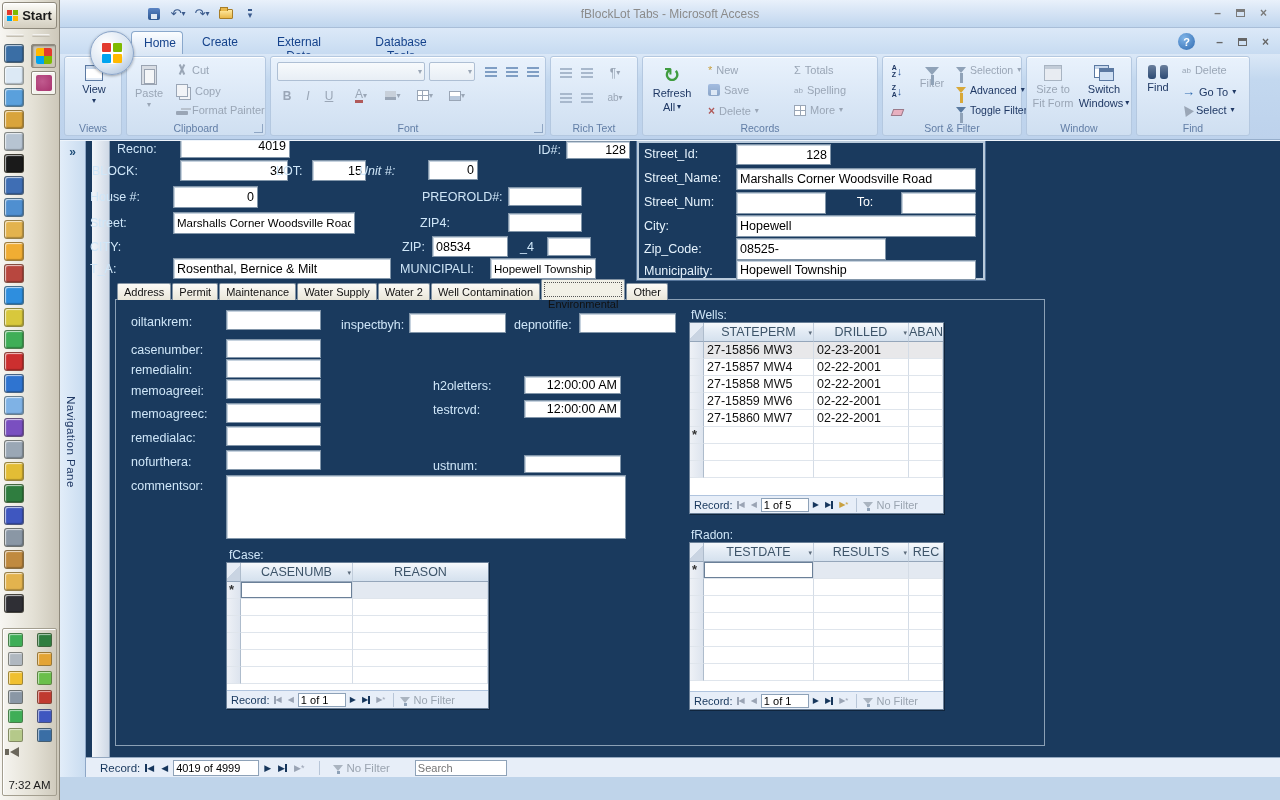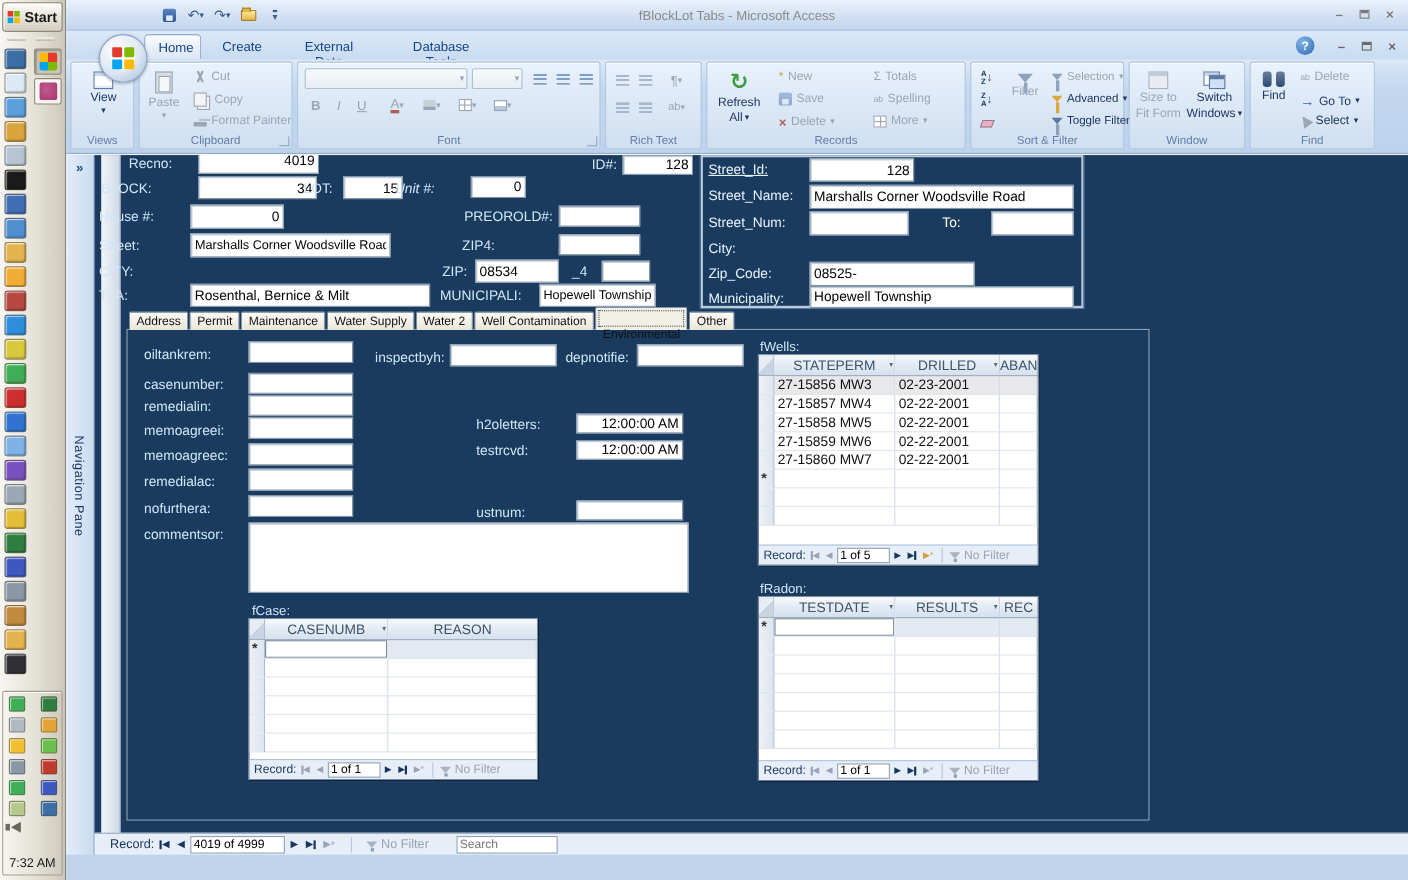--- a/index.html
+++ b/index.html
@@ -591,29 +591,30 @@
         <input class="fbox" style="left: 346px; top: 95px; width: 76px; height: 21px;" value="08534">
         <span class="lbl" style="left:434px;top:99px;">_4</span>
         <input class="fbox" style="left: 461px; top: 96px; width: 44px; height: 19px;" value="">
 
         <span class="lbl" style="left:4px;top:121px;">T_A:</span>
         <input class="fbox" style="left: 87px; top: 117px; width: 218px; height: 21px;" value="Rosenthal, Bernice &amp; Milt">
         <span class="lbl" style="left:314px;top:121px;">MUNICIPALI:</span>
         <input class="fbox" style="left: 404px; top: 117px; width: 106px; height: 21px; font-size: 11.5px;" value="Hopewell Township">
 
         <div id="street-panel">
-          <span class="plbl" style="left:5px;top:4px;text-decoration:underline;">Street_Id:</span>
+          <span class="plbl" style="left:5px;top:4px;">Street_Id:</span>
           <input class="fbox num" style="left: 97px; top: 1px; width: 95px; height: 21px;" value="128">
           <span class="plbl" style="left:5px;top:28px;">Street_Name:</span>
           <input class="fbox" style="left: 97px; top: 25px; width: 240px; height: 22px;" value="Marshalls Corner Woodsville Road">
           <span class="plbl" style="left:5px;top:52px;">Street_Num:</span>
           <input class="fbox" style="left: 97px; top: 49px; width: 90px; height: 22px;" value="">
           <span id="to-label" style="left:196px;top:52px;width:60px;">To:</span>
           <input class="fbox" style="left: 262px; top: 49px; width: 75px; height: 22px;" value="">
           <span class="plbl" style="left:5px;top:76px;">City:</span>
+          <input class="fbox" style="left: 97px; top: 72px; width: 240px; height: 22px;" value="Hopewell">
           <span class="plbl" style="left:5px;top:99px;">Zip_Code:</span>
           <input class="fbox" style="left: 97px; top: 95px; width: 150px; height: 22px;" value="08525-">
           <span class="plbl" style="left:5px;top:121px;">Municipality:</span>
           <input class="fbox" style="left: 97px; top: 117px; width: 240px; height: 20px;" value="Hopewell Township">
         </div>
 
         <div id="tabcontrol">
           <div id="tabstrip">
             <span class="ftab">Address</span>
             <span class="ftab">Permit</span>

